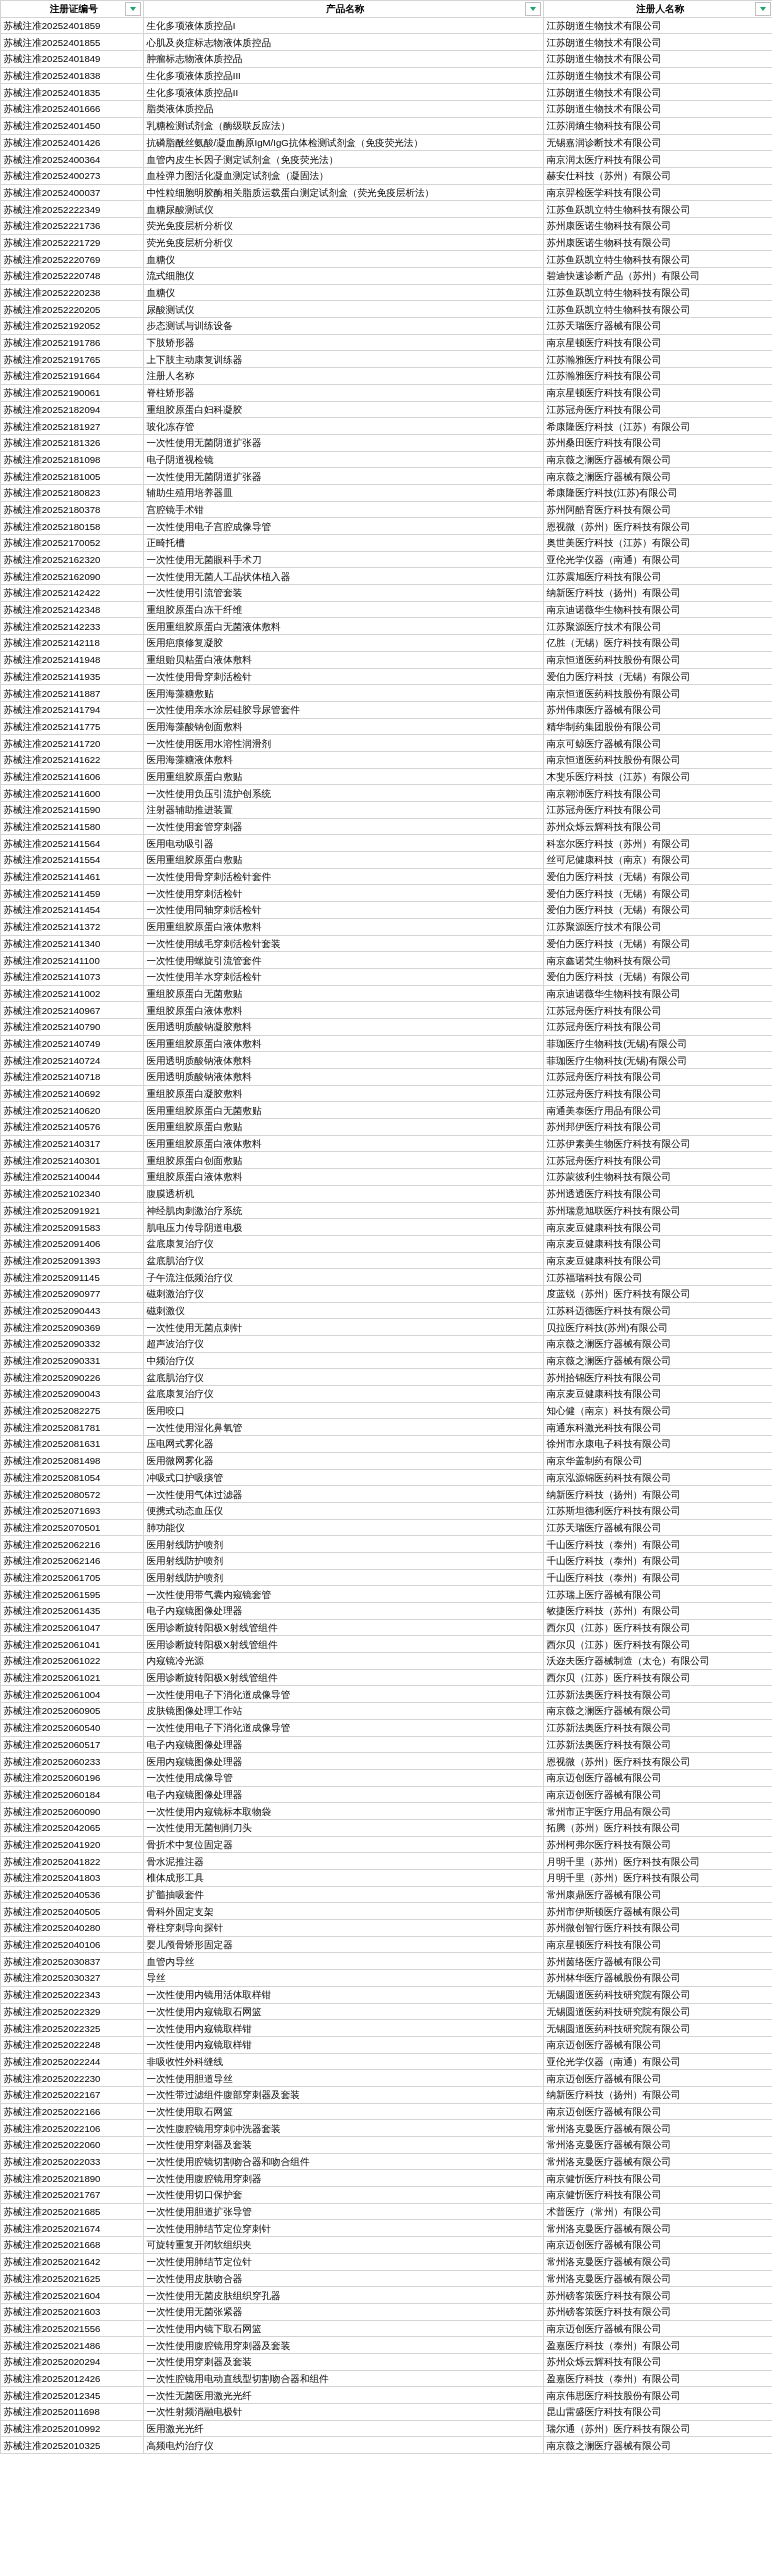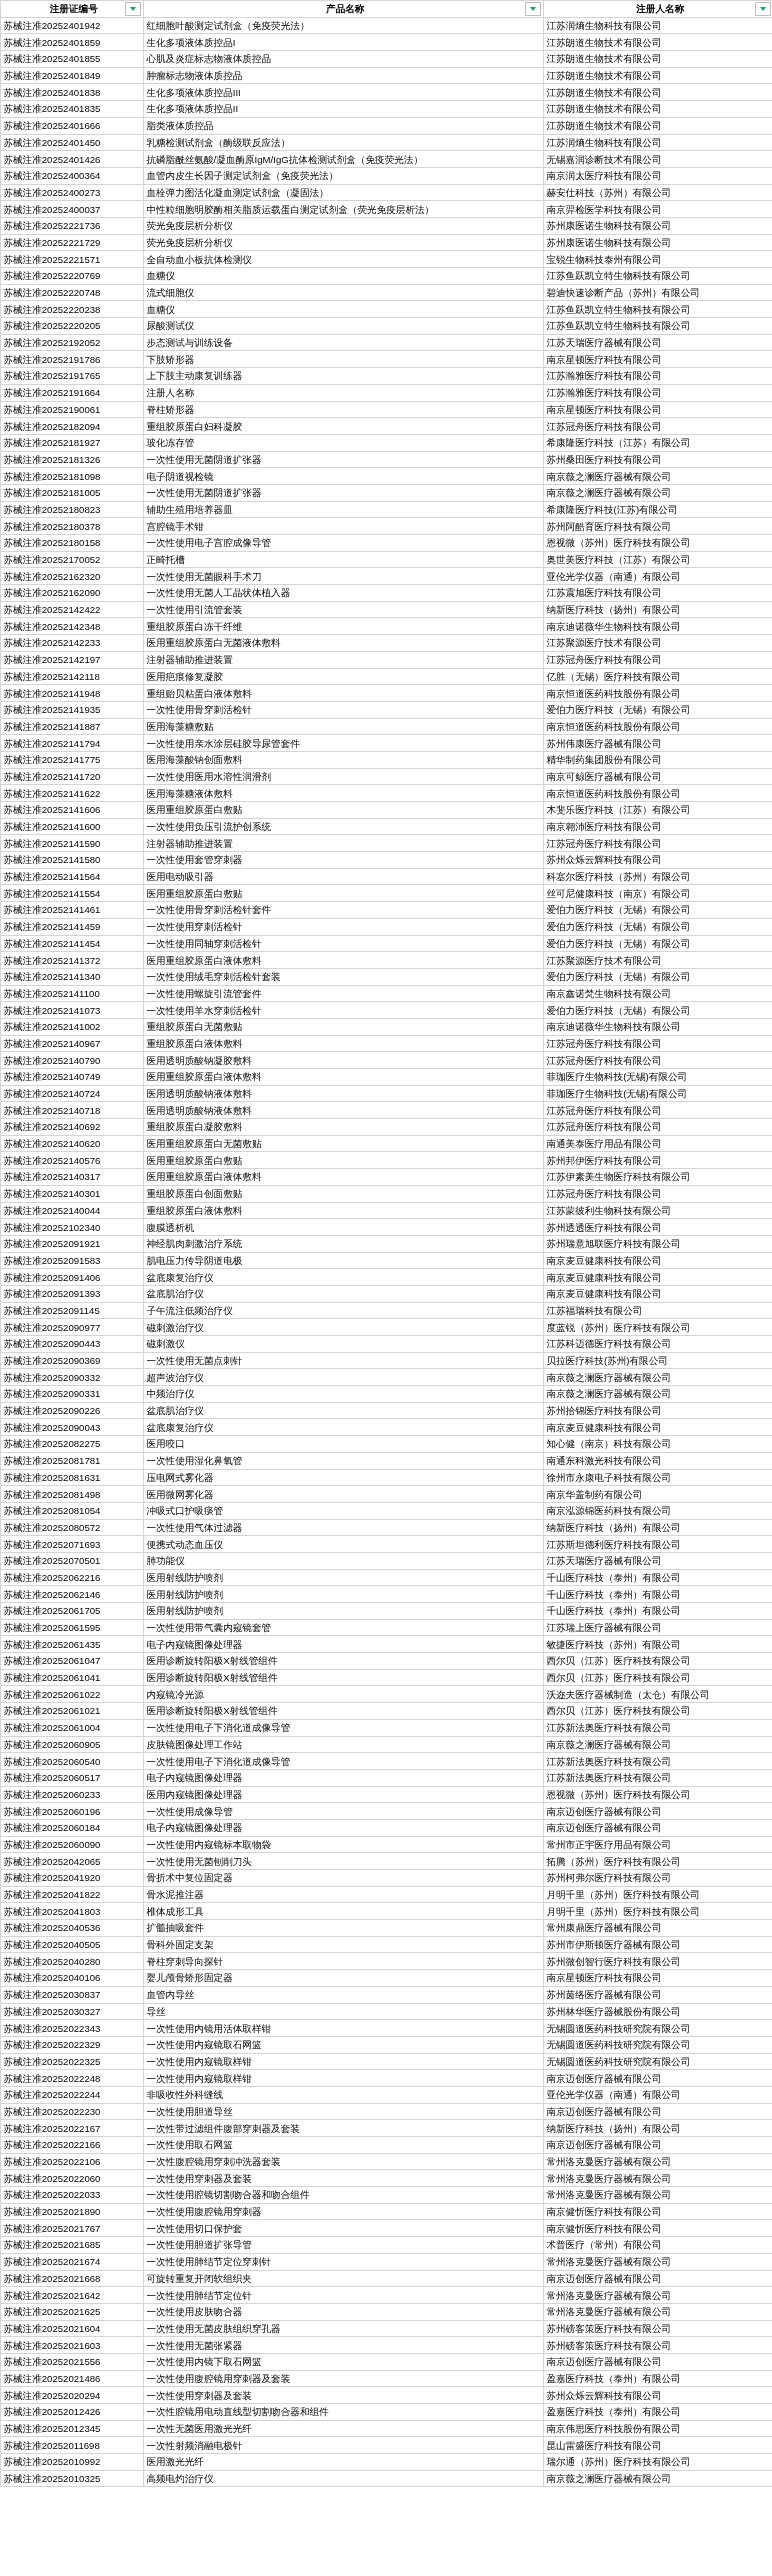--- a/index.html
+++ b/index.html
@@ -77,25 +77,20 @@
       <th>
         <span>注册人名称</span>
         <span class="filter-btn">
             <span class="tri"></span>
           </span>
       </th>
     </tr>
   </thead>
   <tbody>
       <tr>
-        <td>苏械注准20252401942</td>
-        <td>红细胞叶酸测定试剂盒（免疫荧光法）</td>
-        <td>江苏润熵生物科技有限公司</td>
-      </tr>
-      <tr>
         <td>苏械注准20252401859</td>
         <td>生化多项液体质控品I</td>
         <td>江苏朗道生物技术有限公司</td>
       </tr>
       <tr>
         <td>苏械注准20252401855</td>
         <td>心肌及炎症标志物液体质控品</td>
         <td>江苏朗道生物技术有限公司</td>
       </tr>
       <tr>
@@ -137,35 +132,35 @@
         <td>苏械注准20252400273</td>
         <td>血栓弹力图活化凝血测定试剂盒（凝固法）</td>
         <td>赫安仕科技（苏州）有限公司</td>
       </tr>
       <tr>
         <td>苏械注准20252400037</td>
         <td>中性粒细胞明胶酶相关脂质运载蛋白测定试剂盒（荧光免疫层析法）</td>
         <td>南京羿检医学科技有限公司</td>
       </tr>
       <tr>
+        <td>苏械注准20252222349</td>
+        <td>血糖尿酸测试仪</td>
+        <td>江苏鱼跃凯立特生物科技有限公司</td>
+      </tr>
+      <tr>
         <td>苏械注准20252221736</td>
         <td>荧光免疫层析分析仪</td>
         <td>苏州康医诺生物科技有限公司</td>
       </tr>
       <tr>
         <td>苏械注准20252221729</td>
         <td>荧光免疫层析分析仪</td>
         <td>苏州康医诺生物科技有限公司</td>
       </tr>
       <tr>
-        <td>苏械注准20252221571</td>
-        <td>全自动血小板抗体检测仪</td>
-        <td>宝锐生物科技泰州有限公司</td>
-      </tr>
-      <tr>
         <td>苏械注准20252220769</td>
         <td>血糖仪</td>
         <td>江苏鱼跃凯立特生物科技有限公司</td>
       </tr>
       <tr>
         <td>苏械注准20252220748</td>
         <td>流式细胞仪</td>
         <td>碧迪快速诊断产品（苏州）有限公司</td>
       </tr>
       <tr>
@@ -265,25 +260,20 @@
       </tr>
       <tr>
         <td>苏械注准20252142348</td>
         <td>重组胶原蛋白冻干纤维</td>
         <td>南京迪诺薇华生物科技有限公司</td>
       </tr>
       <tr>
         <td>苏械注准20252142233</td>
         <td>医用重组胶原蛋白无菌液体敷料</td>
         <td>江苏聚源医疗技术有限公司</td>
-      </tr>
-      <tr>
-        <td>苏械注准20252142197</td>
-        <td>注射器辅助推进装置</td>
-        <td>江苏冠舟医疗科技有限公司</td>
       </tr>
       <tr>
         <td>苏械注准20252142118</td>
         <td>医用疤痕修复凝胶</td>
         <td>亿胜（无锡）医疗科技有限公司</td>
       </tr>
       <tr>
         <td>苏械注准20252141948</td>
         <td>重组贻贝粘蛋白液体敷料</td>
         <td>南京恒道医药科技股份有限公司</td>

